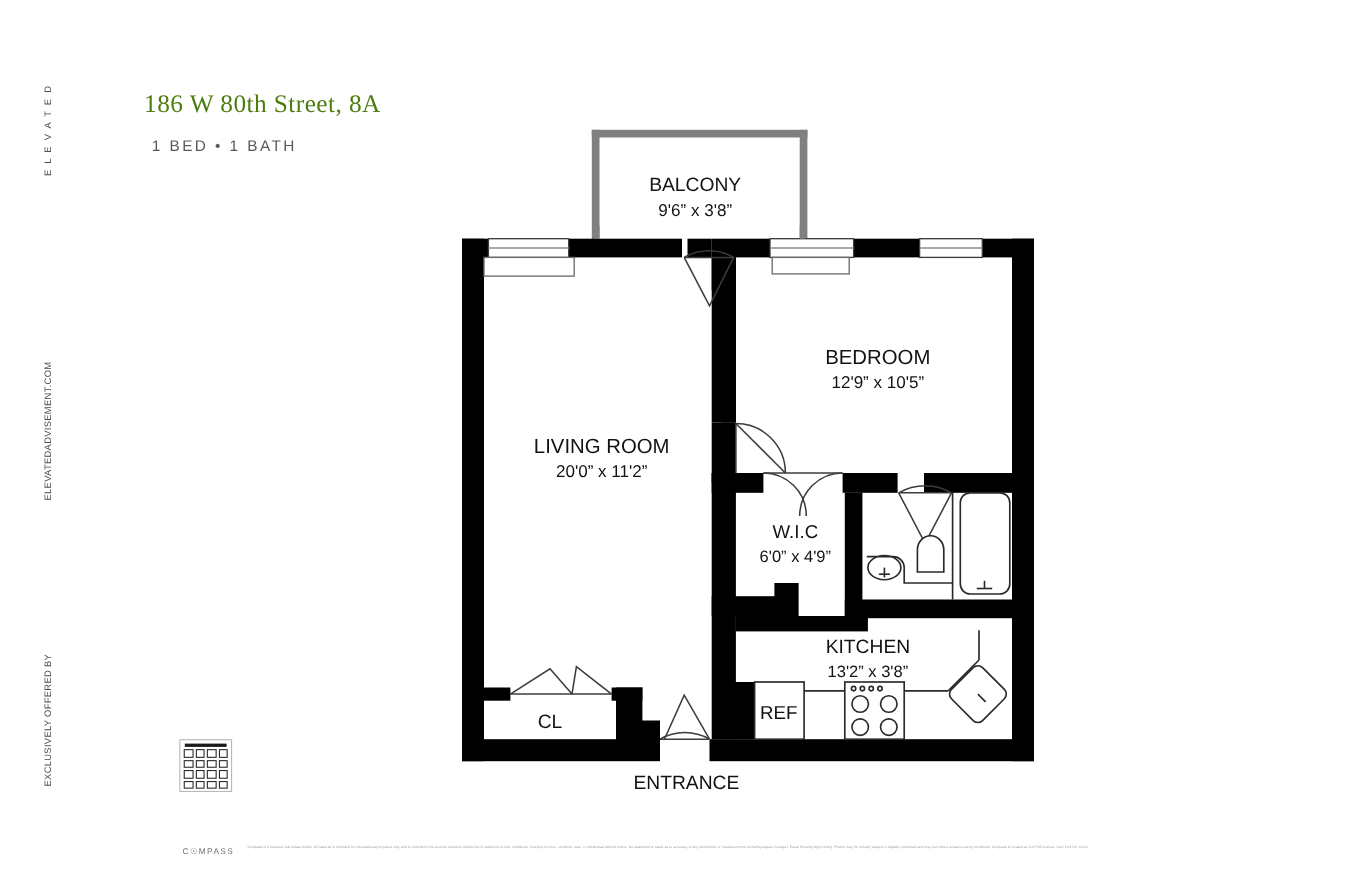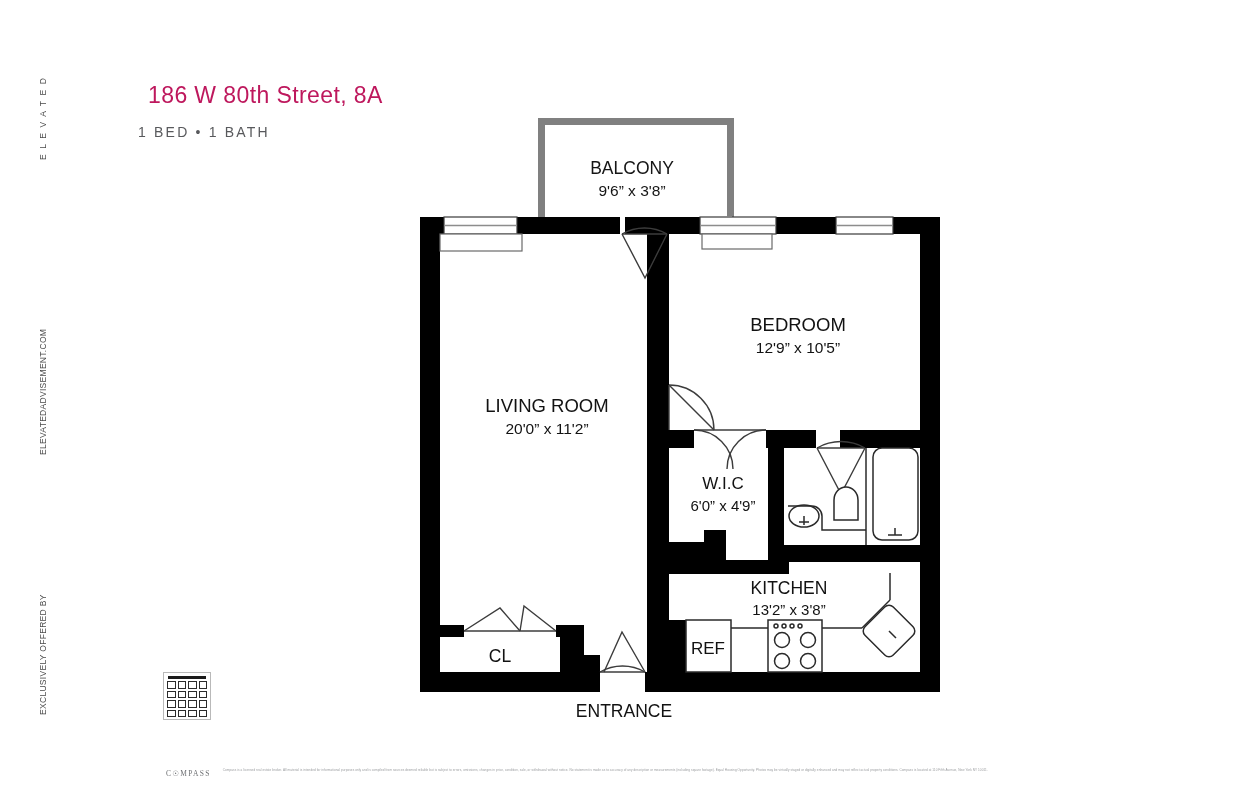--- a/index.html
+++ b/index.html
@@ -32,26 +32,26 @@
     font-family: "Liberation Sans", sans-serif;
     font-size: 8.5px;
     letter-spacing: 1.6px;
     color: #4a4a4a;
   }
   .vtext.tight { letter-spacing: 0.3px; }
 
   
   .title {
     position: absolute;
-    left: 148px;
+    left: 131px;
     top: 82px;
-    font-family: Liberation Sans, sans-serif;
+    font-family: Liberation Serif, serif;
     font-size: 23px;
     letter-spacing: 0.4px;
-    color: #be185d;
+    color: #4d7c0f;
   }
   .subtitle {
     position: absolute;
     left: 138px;
     top: 124px;
     font-size: 14px;
     letter-spacing: 2.2px;
     color: #58595c;
   }
 
@@ -95,21 +95,21 @@
   .footer {
     position: absolute;
     left: 166px;
     top: 768px;
     width: 900px;
     display: flex;
     align-items: flex-start;
     gap: 12px;
   }
   .footer .compass {
-    font-family: Liberation Serif, serif;
+    font-family: Liberation Sans, sans-serif;
     font-size: 7.5px;
     letter-spacing: 1.3px;
     color: #6d6f72;
     white-space: nowrap;
     padding-top: 1px;
   }
   .footer .disclaimer {
     font-size: 3.1px;
     line-height: 1.75;
     color: #9a9c9f;

